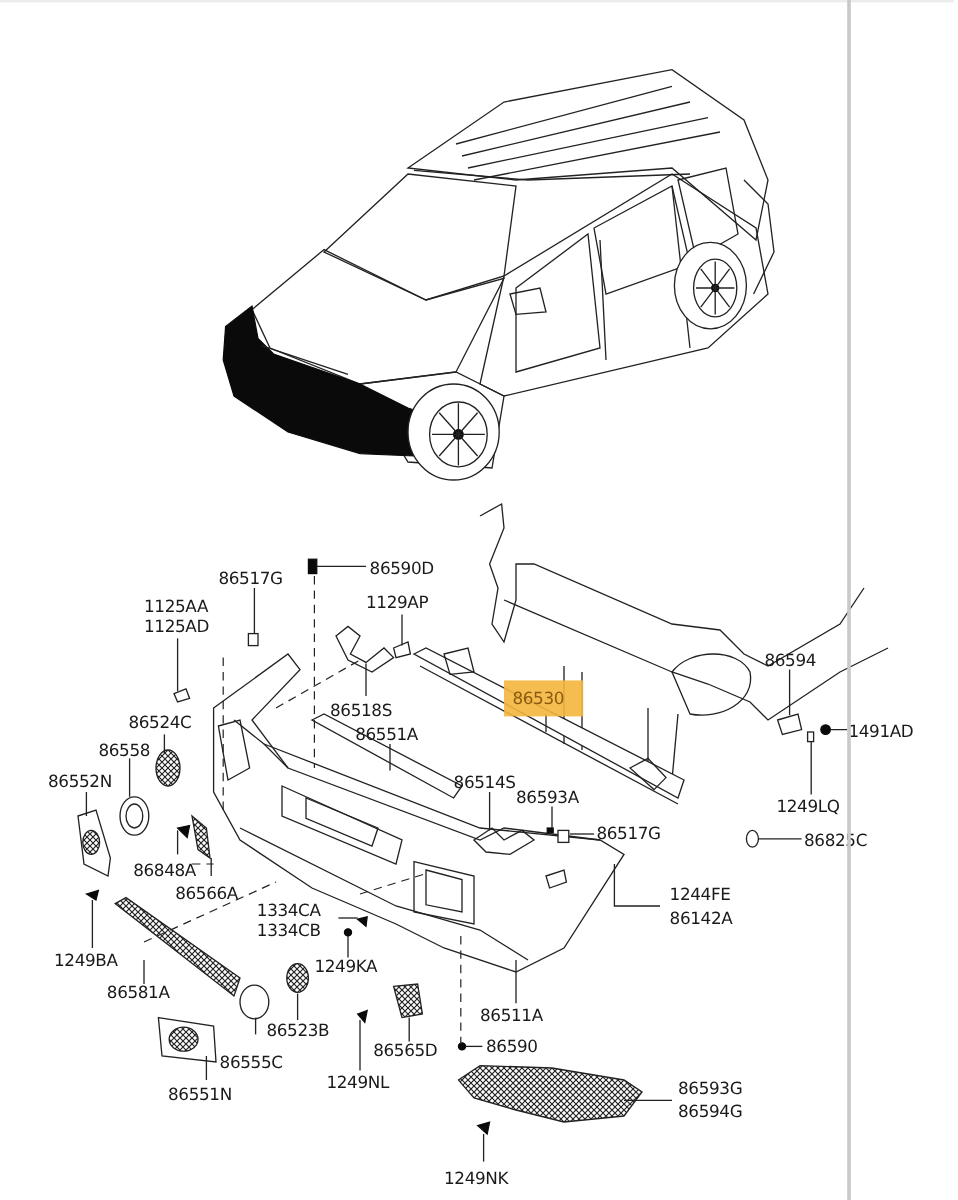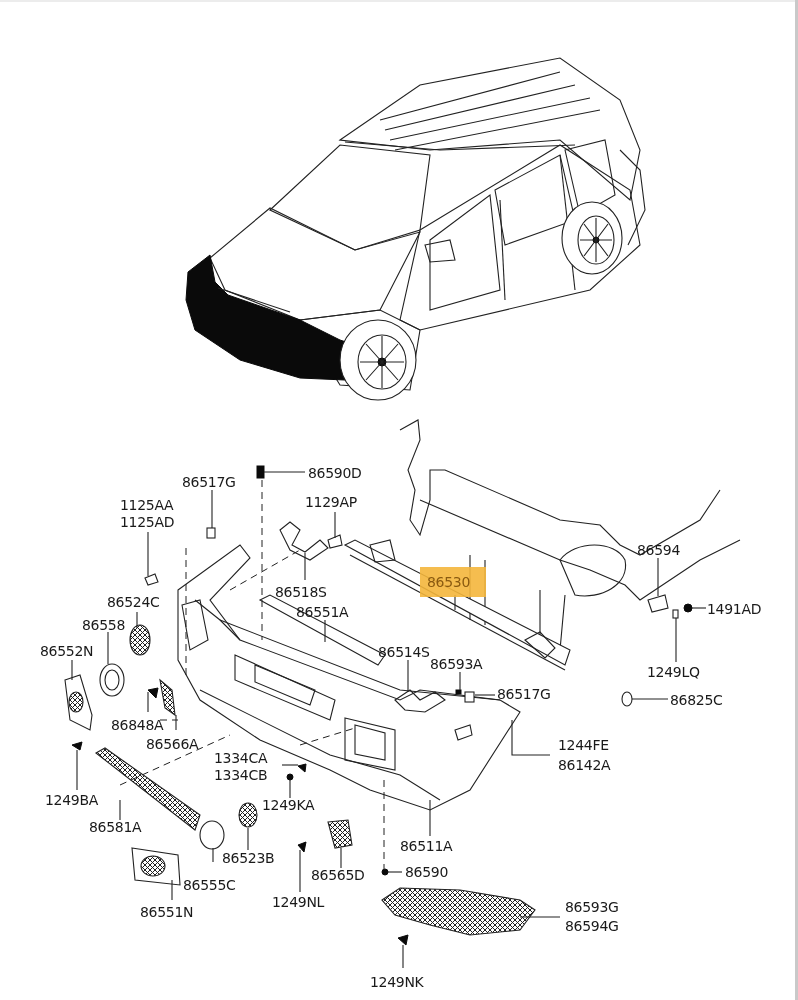--- a/index.html
+++ b/index.html
@@ -1,18 +1,18 @@
 <!DOCTYPE html>
 <html><head>
 <meta charset="utf-8">
 <style>
   html, body { margin: 0; padding: 0; background: #fff; }
   body { width: 798px; height: 1000px; position: relative; overflow: hidden;
          font-family: "DejaVu Sans", "Liberation Sans", sans-serif; }
-  #frame { position: absolute; left: 0; top: 0; width: 798px; height: 1000px; }
+  #frame { position: absolute; left: 0; top: 0; width: 709px; height: 1000px; }
   .edge-right { position: absolute; right: 0; top: 0; width: 3px; height: 1000px; background: #c9c9c9; }
   .edge-top { position: absolute; left: 0; top: 0; width: 795px; height: 2px; background: #ececec; }
   svg text.lbl { font-family: "DejaVu Sans", "Liberation Sans", sans-serif; font-size: 14px; fill: #1a1a1a; letter-spacing: -0.3px; }
   svg .ln { stroke: #222; stroke-width: 1.1; fill: none; }
   svg .dash { stroke: #222; stroke-width: 1; fill: none; stroke-dasharray: 7 5; }
   svg .part { stroke: #222; stroke-width: 1.1; fill: #fff; }
   svg .dark { fill: #0a0a0a; stroke: #0a0a0a; }
   svg .mesh { fill: url(#meshpat); stroke: #222; stroke-width: 1.1; }
   svg .hl { fill: #f4b63c; opacity: 0.9; }
 </style>

